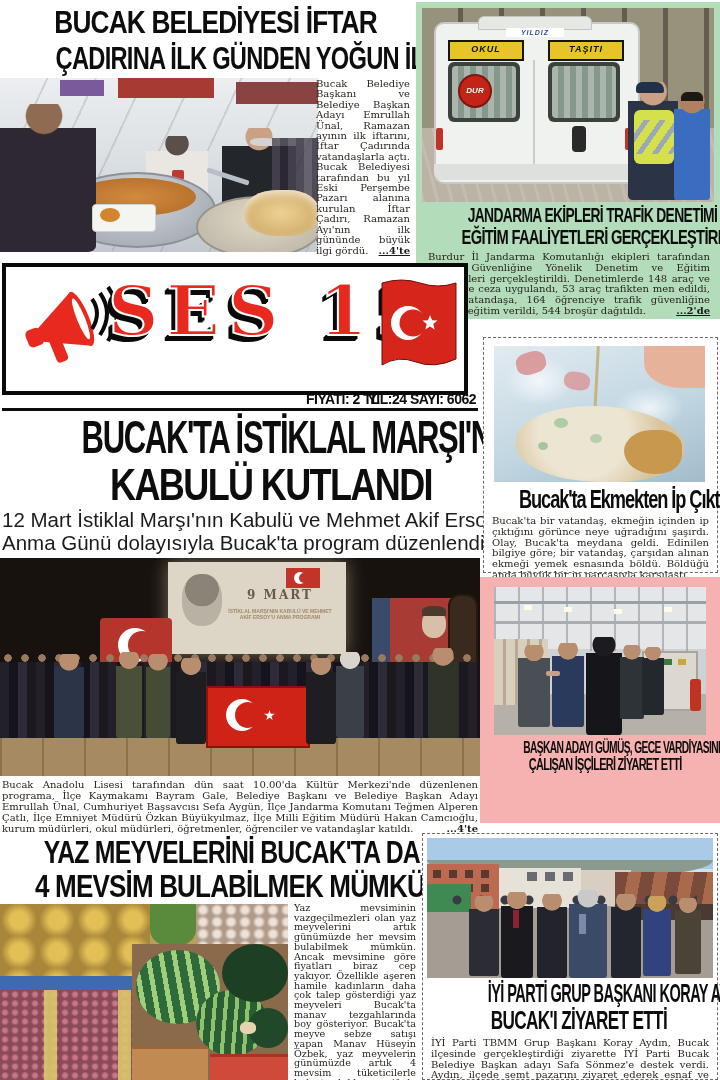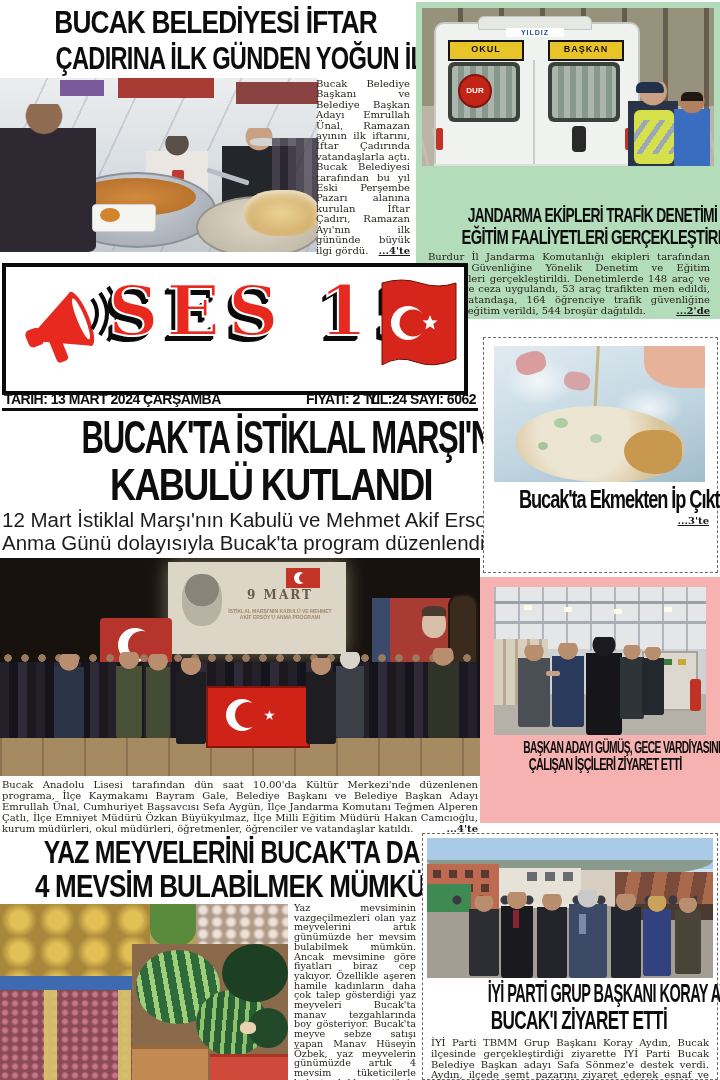--- a/index.html
+++ b/index.html
@@ -59,29 +59,29 @@
     <div class="el" style="left:100px;top:130px;width:20px;height:14px;background:#d2842f;border-radius:50%;"></div>
     <div class="el" style="left:206px;top:96px;width:44px;height:5px;background:#b8bec6;transform:rotate(18deg);border-radius:2px;"></div>
   </div>
 
   <div class="abs bt" style="left:316px;top:79px;width:94px;height:174px;font-size:10px;line-height:10.4px;">
     <span>Bucak Belediye Başkanı ve Belediye Başkan Adayı Emrullah Ünal, Ramazan ayının ilk iftarını, İftar Çadırında vatandaşlarla açtı. Bucak Belediyesi tarafından bu yıl Eski Perşembe Pazarı alanına kurulan İftar Çadırı, Ramazan Ayı'nın ilk gününde büyük ilgi gördü.</span>
     <span class="pref">...4'te</span>
   </div>
 
   <div class="abs" style="left:416px;top:2px;width:304px;height:317px;background:#b2dcba;">
-    <div class="ph" style="left:6px;top:6px;width:292px;height:158px;">
+    <div class="ph" style="left:6px;top:6px;width:292px;height:194px;font-style:italic;">
       <div class="el" style="inset:0;background:linear-gradient(180deg,#97927c 0 62%,#bcb3a7 62% 100%);"></div>
       <div class="el" style="left:0;top:0;width:292px;height:120px;background:repeating-linear-gradient(90deg,transparent 0 36px,#5a4f42 36px 41px);opacity:.8;"></div>
       <div class="el" style="left:0;top:120px;width:292px;height:74px;background:repeating-linear-gradient(75deg,rgba(255,255,255,.12) 0 3px,transparent 3px 14px);"></div>
       <div class="el" style="left:12px;top:14px;width:202px;height:158px;background:#f0f2ef;border-radius:10px;border:2px solid #c6cac5;"></div>
       <div class="el" style="left:56px;top:8px;width:112px;height:12px;background:#e6e8e4;border-radius:6px 6px 0 0;border:1px solid #c2c6c2;"></div>
       <div class="el" style="left:84px;top:20px;width:58px;height:9px;background:#fff;color:#2a50a0;font-size:7px;font-weight:700;text-align:center;line-height:9px;letter-spacing:1px;">YILDIZ</div>
       <div class="el" style="left:26px;top:32px;width:72px;height:17px;background:#e8c428;border:2px solid #141414;color:#101010;font-weight:700;font-size:9px;text-align:center;line-height:15px;letter-spacing:1px;">OKUL</div>
-      <div class="el" style="left:126px;top:32px;width:72px;height:17px;background:#e8c428;border:2px solid #141414;color:#101010;font-weight:700;font-size:9px;text-align:center;line-height:15px;letter-spacing:1px;">BAŞKAN</div>
+      <div class="el" style="left:126px;top:32px;width:72px;height:17px;background:#e8c428;border:2px solid #141414;color:#101010;font-weight:700;font-size:9px;text-align:center;line-height:15px;letter-spacing:1px;">TAŞITI</div>
       <div class="el" style="left:26px;top:54px;width:72px;height:60px;background:#3b423c;border-radius:6px;"></div>
       <div class="el" style="left:126px;top:54px;width:72px;height:60px;background:#3b423c;border-radius:6px;"></div>
       <div class="el" style="left:30px;top:58px;width:64px;height:52px;background:repeating-linear-gradient(90deg,#cfdcd2 0 6px,#9fb4a6 6px 12px);opacity:.75;border-radius:4px;"></div>
       <div class="el" style="left:130px;top:58px;width:64px;height:52px;background:repeating-linear-gradient(90deg,#cfdcd2 0 6px,#9fb4a6 6px 12px);opacity:.75;border-radius:4px;"></div>
       <div class="el" style="left:36px;top:66px;width:30px;height:30px;background:#c22418;border:2px solid #801410;border-radius:50%;color:#fff;font-weight:700;font-size:8px;text-align:center;line-height:30px;">DUR</div>
       <div class="el" style="left:111px;top:52px;width:2px;height:110px;background:#c9cdc8;"></div>
       <div class="el" style="left:14px;top:120px;width:7px;height:22px;background:#c03428;border-radius:2px;"></div>
       <div class="el" style="left:203px;top:120px;width:7px;height:22px;background:#c03428;border-radius:2px;"></div>
       <div class="el" style="left:12px;top:156px;width:202px;height:16px;background:#dde0dc;border-radius:0 0 8px 8px;"></div>
       <div class="el" style="left:150px;top:118px;width:14px;height:26px;background:#2a2a2a;border-radius:4px;"></div>
@@ -118,21 +118,20 @@
     <div class="abs masthead-title" style="left:102px;top:2px;width:266px;text-align:center;font-size:70px;">SES 15</div>
     <svg class="abs" style="left:372px;top:8px;" width="80" height="100" viewBox="0 0 80 100">
       <path d="M4,8 Q24,2 42,8 T78,8 L78,84 Q56,94 38,87 T4,90 Z" fill="#d6251a" stroke="#6a0f0a" stroke-width="1"></path>
       <circle cx="30" cy="48" r="17" fill="#fff"></circle>
       <circle cx="35" cy="48" r="13.5" fill="#d6251a"></circle>
       <polygon fill="#fff" points="52,40 54.1,45.3 59.5,45.6 55.3,49.1 56.6,54.4 52,51.4 47.4,54.4 48.7,49.1 44.5,45.6 49.9,45.3"></polygon>
     </svg>
   </div>
 
   <div class="abs datebar" style="left:2px;top:391px;width:476px;height:17px;border-bottom:3px solid #0d0d0d;">
-    <span style="position:absolute;left:2px;">TARİH: 13 MART  2024  ÇARŞAMBA</span>
     <span style="position:absolute;left:304px;">FİYATI: 2 TL</span>
     <span style="position:absolute;right:2px;">YIL:24   SAYI: 6062</span>
   </div>
 
   <div class="abs hl" style="left:0;top:412px;width:480px;">
     <span class="cl" style="font-size:47px;line-height:49px;transform:scaleX(.66);letter-spacing:-2px;">BUCAK'TA İSTİKLAL MARŞI'NIN</span>
     <span class="cl" style="font-size:45px;line-height:47px;transform:scaleX(.80);letter-spacing:-2px;">KABULÜ KUTLANDI</span>
   </div>
   <div class="abs" style="left:2px;top:508px;width:478px;font-size:20.5px;line-height:23px;color:#1c1c1c;">
     <span style="display:block;white-space:nowrap;">12 Mart İstiklal Marşı'nın Kabulü ve Mehmet Akif Ersoy'u</span>
@@ -193,20 +192,21 @@
       <div class="el" style="left:22px;top:60px;width:168px;height:76px;background:radial-gradient(circle at 40% 35%,#ece5d2 0 40%,#d9c49a 70%);border-radius:45% 55% 40% 50%;"></div>
       <div class="el" style="left:130px;top:84px;width:58px;height:44px;background:#c8984f;border-radius:50% 40% 45% 55%;"></div>
       <div class="el" style="left:60px;top:72px;width:14px;height:10px;background:#9ec89a;border-radius:50%;opacity:.8;"></div>
       <div class="el" style="left:96px;top:88px;width:12px;height:9px;background:#9ec89a;border-radius:50%;opacity:.7;"></div>
       <div class="el" style="left:44px;top:96px;width:10px;height:8px;background:#8ab886;border-radius:50%;opacity:.7;"></div>
     </div>
     <div class="hl" style="position:absolute;left:0;top:146px;width:233px;">
       <span class="cl" style="font-size:26px;transform:scaleX(.70);letter-spacing:-1.5px;">Bucak'ta Ekmekten İp Çıktı</span>
     </div>
     <div class="bt" style="position:absolute;left:8px;top:178px;width:217px;font-size:10px;line-height:10.8px;">
+      <span>Bucak'ta bir vatandaş, ekmeğin içinden ip çıktığını görünce neye uğradığını şaşırdı. Olay, Bucak'ta meydana geldi. Edinilen bilgiye göre; bir vatandaş, çarşıdan alınan ekmeği yemek esnasında böldü. Böldüğü anda büyük bir ip parçasıyla karşılaştı.</span>
       <span class="pref">...3'te</span>
     </div>
   </div>
 
   <div class="abs" style="left:480px;top:577px;width:240px;height:246px;background:#f6b1b1;">
     <div class="ph" style="left:14px;top:10px;width:212px;height:148px;">
       <div class="el" style="inset:0;background:linear-gradient(180deg,#e4e6e8 0 42%,#cfd2d4 42% 72%,#b6b1a8 72%);"></div>
       <div class="el" style="left:0;top:0;width:212px;height:64px;background:repeating-linear-gradient(90deg,rgba(130,136,146,.5) 0 2px,transparent 2px 24px);"></div>
       <div class="el" style="left:0;top:14px;width:212px;height:3px;background:#9aa0a8;"></div>
       <div class="el" style="left:0;top:34px;width:212px;height:3px;background:#a8adb4;"></div>

